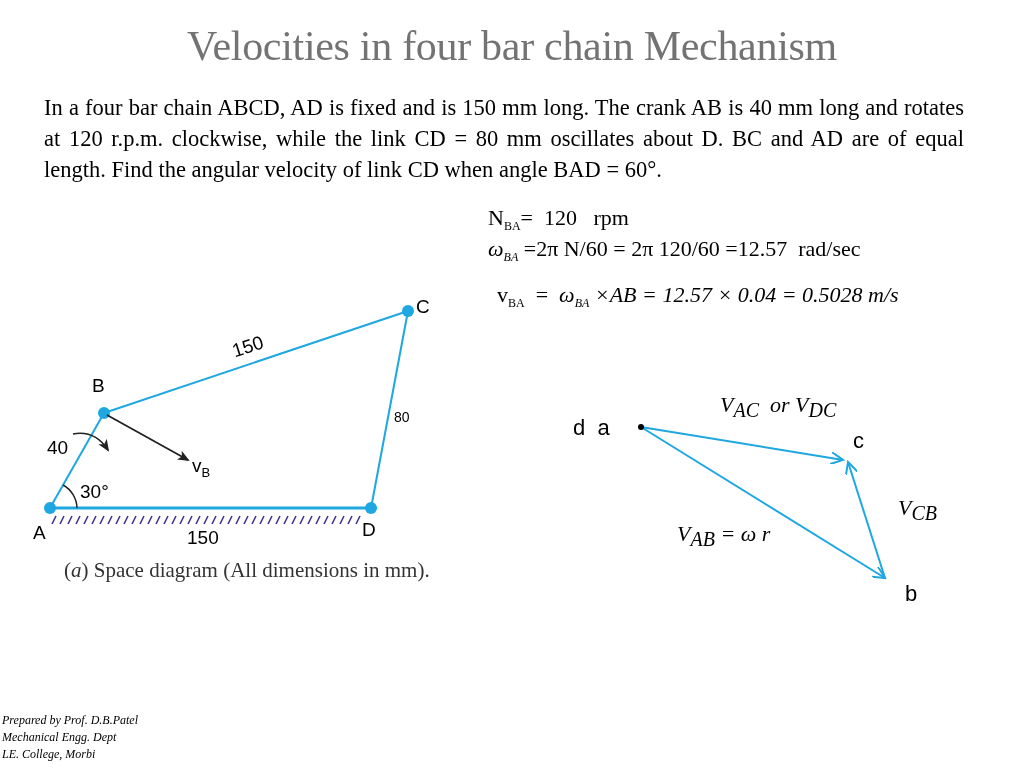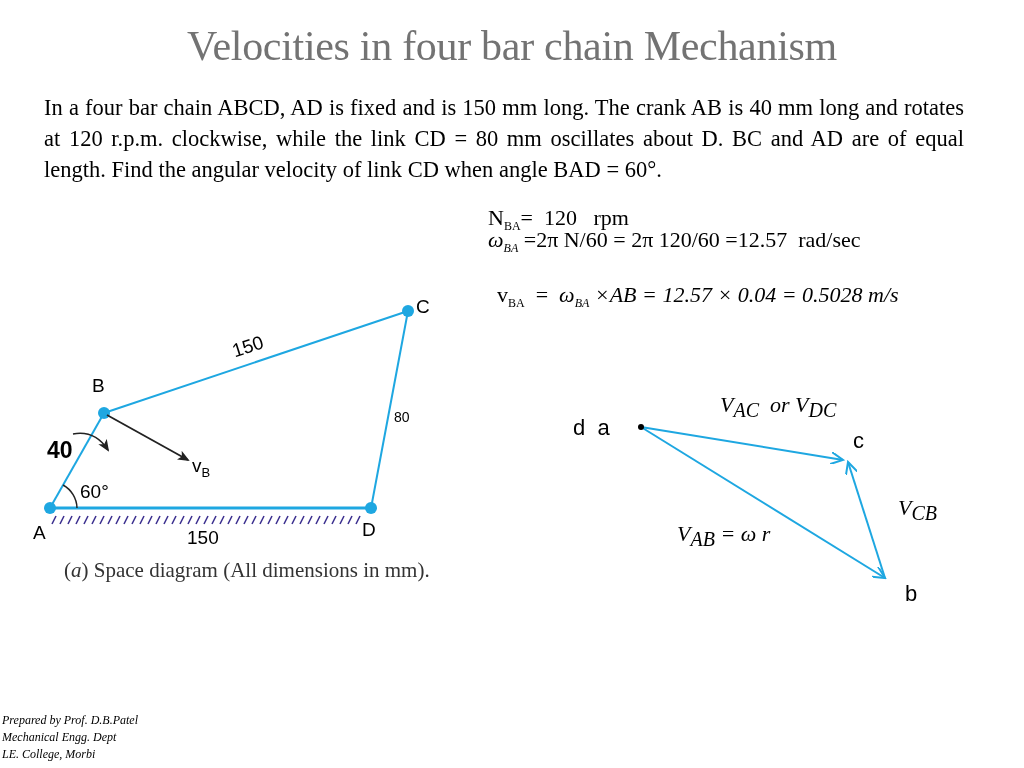--- a/index.html
+++ b/index.html
@@ -29,21 +29,21 @@
   </style>
 </head>
 <body>
 
 <div class="title">Velocities in four bar chain Mechanism</div>
 
 <div class="problem">In a four bar chain ABCD, AD is fixed and is 150 mm long. The crank AB is 40 mm long and rotates at 120 r.p.m. clockwise, while the link CD = 80 mm oscillates about D. BC and AD are of equal length. Find the angular velocity of link CD when angle BAD = 60°.</div>
 
 <div class="calc" style="left:488px; top:205px;"><span>N</span><sub>BA</sub><span style="white-space:pre">=  120   rpm</span></div>
 
-<div class="calc" style="left:488px; top:227px;"><span class="it">ω</span><sub class="it">BA</sub><span style="white-space:pre"> =2π N/60 = 2π 120/60 =12.57  rad/sec</span></div>
+<div class="calc" style="left:488px; top:236px;"><span class="it">ω</span><sub class="it">BA</sub><span style="white-space:pre"> =2π N/60 = 2π 120/60 =12.57  rad/sec</span></div>
 
 <div class="calc" style="left:497px; top:282px;"><span>v</span><sub>BA</sub><span style="white-space:pre">  =  </span><span class="it">ω</span><sub class="it">BA</sub><span class="it" style="white-space:pre"> ×AB = 12.57 × 0.04 = 0.5028 m/s</span></div>
 
 <svg class="diagram" width="1024" height="768">
   <defs>
     <marker id="blkArrow" markerWidth="12" markerHeight="10" refX="10" refY="5" orient="auto" markerUnits="userSpaceOnUse">
       <path d="M0,0 L12,5 L0,10 L3,5 Z" fill="#222"></path>
     </marker>
     <marker id="blueArrow" markerWidth="14" markerHeight="12" refX="12" refY="6" orient="auto" markerUnits="userSpaceOnUse">
       <path d="M0,0 L12,6 L0,12" fill="none" stroke="#1ea7e1" stroke-width="2"></path>
@@ -118,23 +118,23 @@
   </g>
   <circle cx="641" cy="427" r="3" fill="#000"></circle>
 </svg>
 
 <div class="pt" style="left:92px; top:375px; font-size:19px;">B</div>
 <div class="pt" style="left:416px; top:296px; font-size:19px;">C</div>
 <div class="pt" style="left:33px; top:522px; font-size:19px;">A</div>
 <div class="pt" style="left:362px; top:519px; font-size:19px;">D</div>
 <div class="pt" style="left:232px; top:336px; font-size:19px; transform:rotate(-18deg);">150</div>
 <div class="pt" style="left:394px; top:409px; font-size:14px;">80</div>
-<div class="pt" style="left:47px; top:437px; font-size:23px;font-weight:bold;">40</div>
+<div class="pt" style="left:47px; top:437px; font-size:19px;">40</div>
 <div class="pt" style="left:187px; top:527px; font-size:19px;">150</div>
-<div class="pt" style="left:80px; top:481px; font-size:19px;">60°</div>
+<div class="pt" style="left:80px; top:481px; font-size:19px;">30°</div>
 <div class="pt" style="left:192px; top:455px; font-size:19px;"><span>v</span><sub style="font-size:13px">B</sub></div>
 <div style="position:absolute; left:32px; top:558px; font-size:21px; color:#333; white-space:nowrap;margin-left:32px;"><span>(</span><span class="it">a</span><span>) Space diagram (All dimensions in mm).</span></div>
 
 <div class="pt" style="left:573px; top:401px; white-space:pre;margin-top:14px;">d  a</div>
 <div class="pt" style="left:853px; top:428px;">c</div>
 <div class="pt" style="left:905px; top:581px;">b</div>
 <div class="vlabel" style="left:720px; top:392px;"><span>V</span><sub>AC</sub><span style="white-space:pre">  or V</span><sub>DC</sub></div>
 <div class="vlabel" style="left:898px; top:495px;"><span>V</span><sub>CB</sub></div>
 <div class="vlabel" style="left:677px; top:521px;"><span>V</span><sub>AB</sub><span> = ω r</span></div>
 

